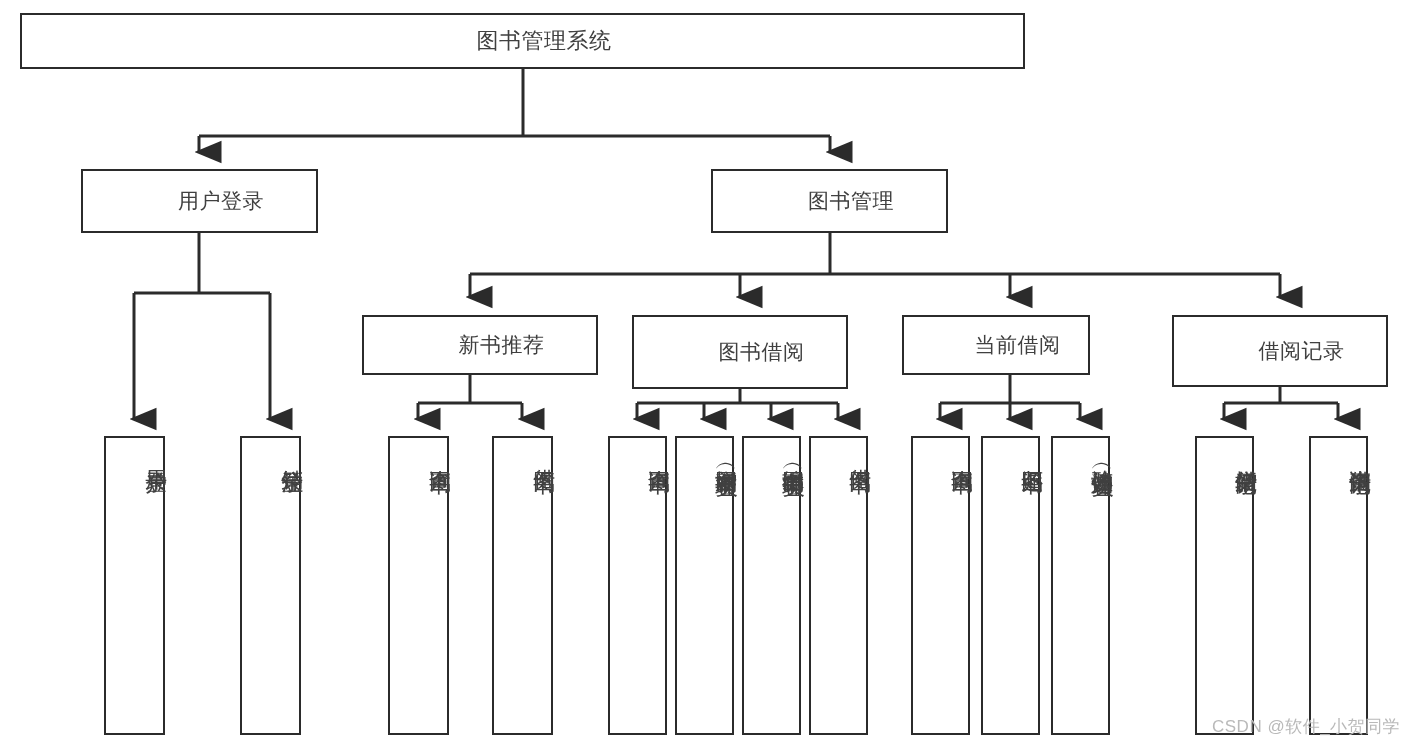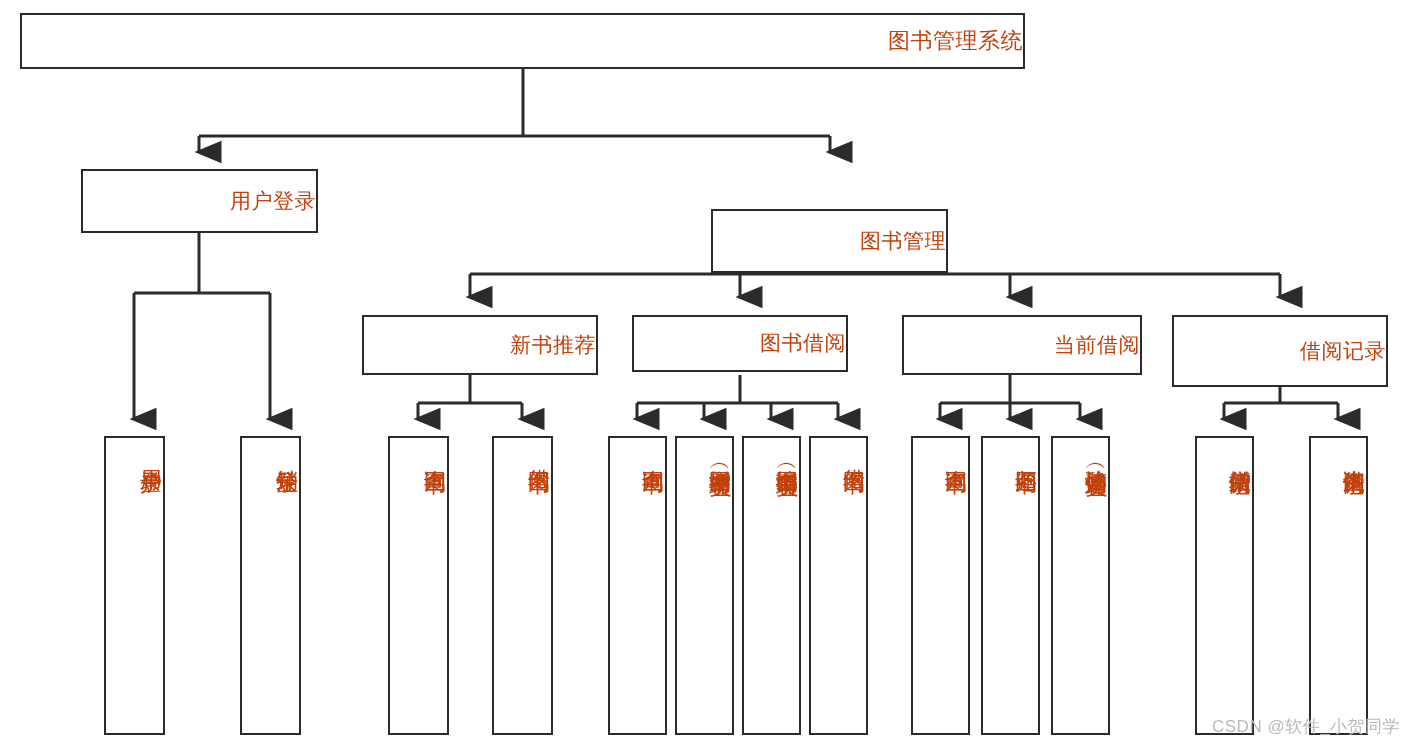--- a/index.html
+++ b/index.html
@@ -26,22 +26,22 @@
     height: 747px;
     pointer-events: none;
   }
   .node {
     position: absolute;
     box-sizing: border-box;
     background: #ffffff;
     border: 2px solid #2b2b2b;
     display: flex;
     align-items: center;
-    justify-content: flex-end;
-    color: #c2410c;
+    justify-content: center;
+    color: #404040;
     z-index: 2;
     padding-left: 43px;
   }
   .node .label {
     display: block;
     text-align: center;
     line-height: 1.05;
     letter-spacing: 0.5px;
   }
   .node.horiz .label {
@@ -128,31 +128,31 @@
     </g>
   </svg>
 
   <div class="node root horiz" style="left:20px; top:13px; width:1005px; height:56px;">
     <span class="label">图书管理系统</span>
   </div>
 
   <div class="node horiz" style="left:81px; top:169px; width:237px; height:64px;">
     <span class="label">用户登录</span>
   </div>
-  <div class="node horiz" style="left:711px; top:169px; width:237px; height:64px;margin-top:40px;">
+  <div class="node horiz" style="left:711px; top:169px; width:237px; height:64px;">
     <span class="label">图书管理</span>
   </div>
 
   <div class="node horiz" style="left:362px; top:315px; width:236px; height:60px;">
     <span class="label">新书推荐</span>
   </div>
-  <div class="node horiz" style="left:632px; top:315px; width:216px; height:57px;">
+  <div class="node horiz" style="left:632px; top:315px; width:216px; height:74px;">
     <span class="label">图书借阅</span>
   </div>
-  <div class="node horiz" style="left:902px; top:315px; width:240px; height:60px;font-family:Liberation Serif, serif;">
+  <div class="node horiz" style="left:902px; top:315px; width:188px; height:60px;font-family:Liberation Serif, serif;">
     <span class="label">当前借阅</span>
   </div>
   <div class="node horiz" style="left:1172px; top:315px; width:216px; height:72px;">
     <span class="label">借阅记录</span>
   </div>
 
   <div class="node vert" style="left:104px; top:436px; width:61px; height:299px;">
     <span class="label">用户登录</span>
   </div>
   <div class="node vert" style="left:240px; top:436px; width:61px; height:299px;">

